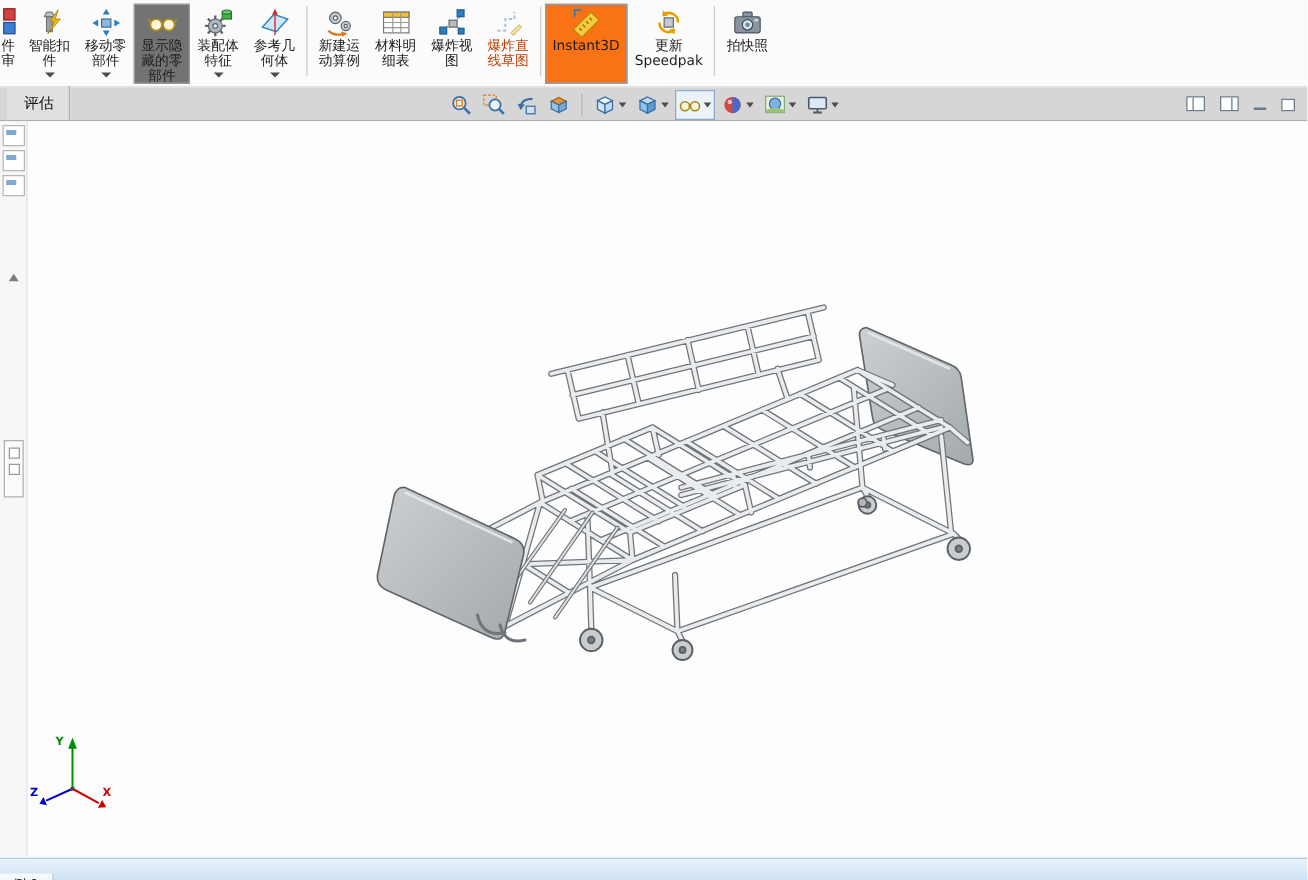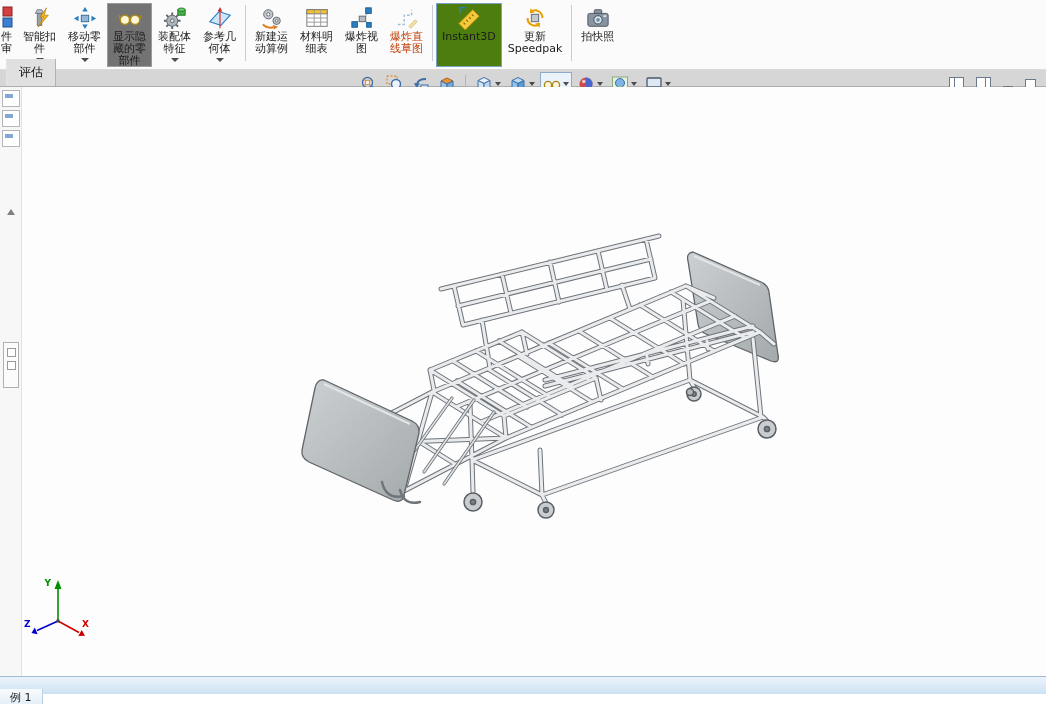--- a/index.html
+++ b/index.html
@@ -16,30 +16,30 @@
   }
   .rbtn{
     display:flex;flex-direction:column;align-items:center;
     height:64px;box-sizing:border-box;padding:2px 5px 0 5px;
     border:1px solid transparent;color:#1c1c1c;flex:none;
   }
   .rbtn .icon{width:24px;height:24px;margin-bottom:1px;flex:none;}
   .rbtn .icon svg{width:24px;height:24px;display:block;}
   .l{font-size:11px;line-height:12px;white-space:nowrap;text-align:center;min-height:12px;}
   .rbtn.pressed{background:#737373;border:1px solid #9b9b9b;}
-  .rbtn.selected{background:#4d7c0f;border:1px solid #7ba2c8;}
+  .rbtn.selected{background:#f97316;border:1px solid #7ba2c8;}
   .rbtn.disabled{color:#c2410c;}
   .rbtn.disabled .icon{opacity:.45;}
   .drop{width:0;height:0;border:4px solid transparent;border-top:4px solid #4c4c4c;margin-top:3px;}
   .vsep{width:1px;background:#cccccc;height:56px;margin:2px 3px 0 3px;flex:none;}
   .rbtn-partial{width:17px;overflow:hidden;padding-left:0;padding-right:0;align-items:flex-start;}
   .rbtn-partial .l{text-align:left;}
   
   .tabrow{
-    height:17px;background:#d6d6d6;border-bottom:1px solid #aeaeae;
+    height:27px;background:#d6d6d6;border-bottom:1px solid #aeaeae;
     position:relative;display:flex;align-items:flex-end;box-sizing:border-box;padding-left:6px;
   }
   .ctab{
     font-size:12px;color:#141414;padding:5px 12px 5px 12px;
     border-right:1px solid #b2b2b2;border-left:1px solid #e4e4e4;
     background:#d2d2d2;white-space:nowrap;
   }
   .ctab.active{background:#e0e0e0;}
   
   .headsup{position:absolute;left:356px;top:2px;display:flex;align-items:center;height:23px;}

